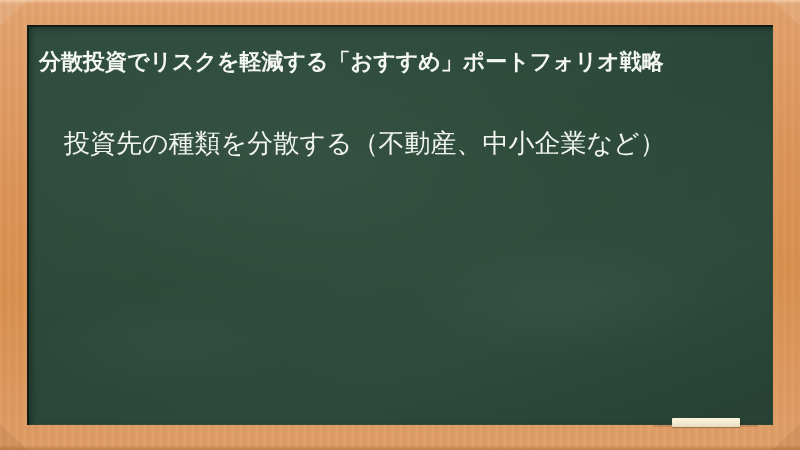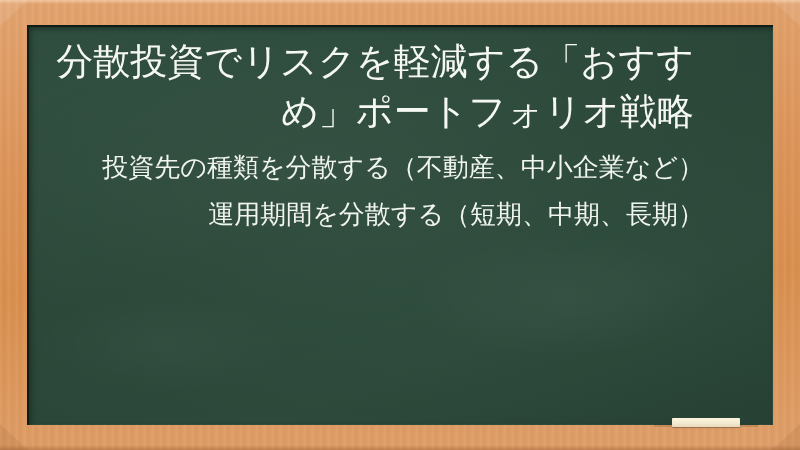--- a/index.html
+++ b/index.html
@@ -93,35 +93,33 @@
 
   
   .content {
     position: absolute;
     left: 0; top: 0; right: 0; bottom: 0;
     padding: 8px 14px 0 6px;
     box-sizing: border-box;
   }
   .title {
     color: #f4f7f2;
-    font-size: 37px;
+    font-size: 22px;
     line-height: 50px;
-    font-weight: 400;
+    font-weight: 700;
     letter-spacing: 0px;
     margin: 0;
     padding: 4px 12px 0 6px;
     width: 655px;
     word-break: break-all;
-    text-align: right;
   }
   .bullets {
     list-style: none;
-    margin: 8px 0 0 0;
+    margin: 34px 0 0 0;
     padding: 0 0 0 31px;
-    text-align: right;
   }
   .bullet {
     color: #f1f5ef;
     font-size: 26px;
     line-height: 45px;
     font-weight: 400;
     margin: 0 0 2px 0;
     width: 640px;
     word-break: break-all;
   }
@@ -162,21 +160,20 @@
 
   <div class="board">
     <div class="board-smudge"></div>
 
     <div class="content">
 
       <h1 class="title">分散投資でリスクを軽減する「おすすめ」ポートフォリオ戦略</h1>
 
       <ul class="bullets">
         <li class="bullet">投資先の種類を分散する（不動産、中小企業など）</li>
-        <li class="bullet">運用期間を分散する（短期、中期、長期）</li>
       </ul>
 
     </div>
 
     <div class="chalk-ledge"></div>
     <div class="chalk"></div>
   </div>
 
 </div>
 

